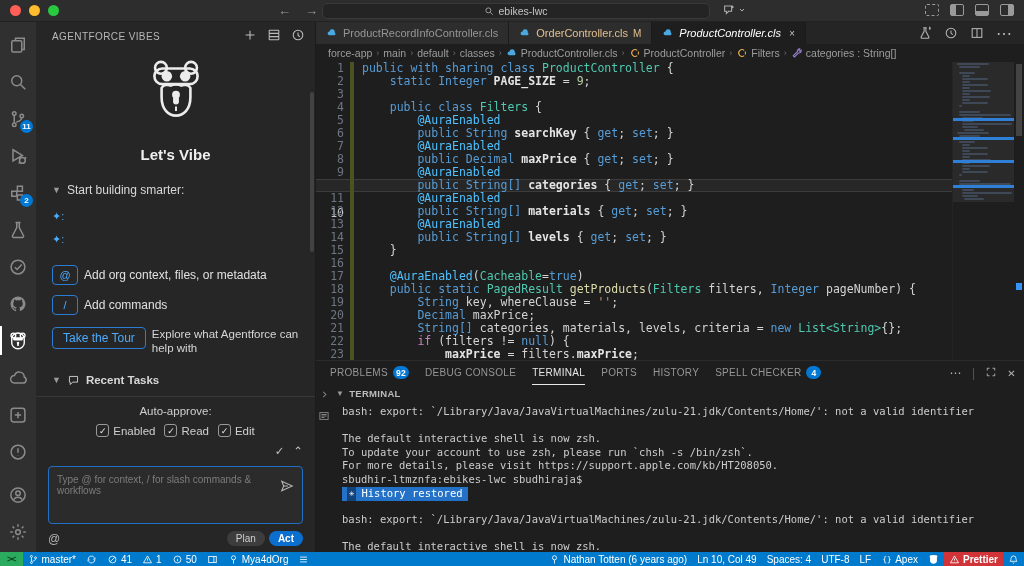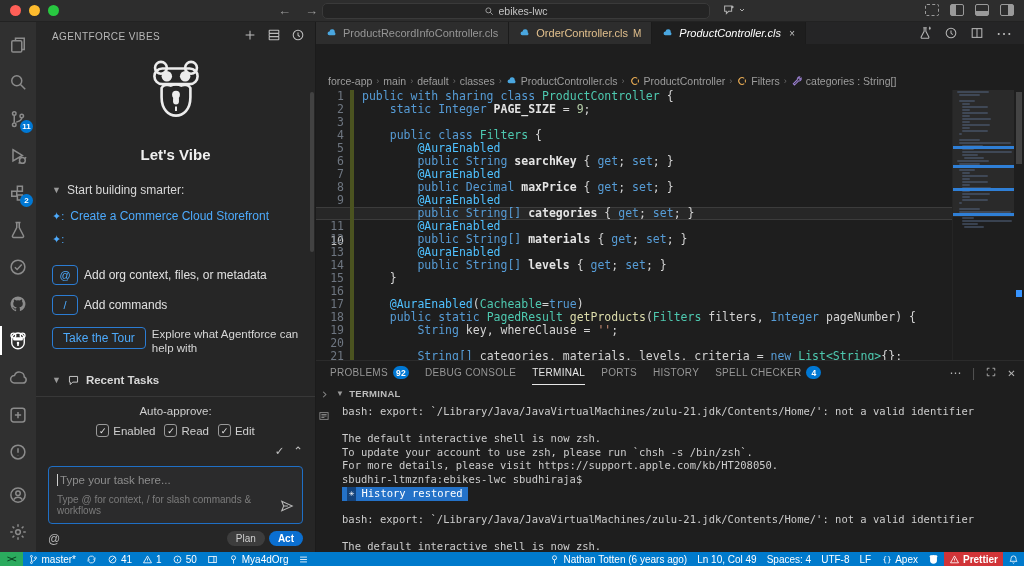--- a/index.html
+++ b/index.html
@@ -84,21 +84,21 @@
   .tabbar { height:22px; background:#252526; display:flex; align-items:stretch; }
   .tab { display:flex; align-items:center; gap:5px; padding:0 10px; font-size:11px; background:#2d2d2d;
     border-right:1px solid #1b1b1b; color:#969696; cursor:pointer; }
   .tab.active { background:#1e1e1e; color:#fff; font-style:italic; }
   .tab.modified { color:#e2c08d; }
   .tab .mbadge { font-size:10px; }
   .tab .close { color:#c0c0c0; font-size:10px; margin-left:3px; }
   .tab-actions { margin-left:auto; display:flex; align-items:center; gap:12px; padding:0 12px; color:#b5b5b5; }
   .tab-actions svg { width:14px; height:14px; }
   .breadcrumb { height:18px; display:flex; align-items:center; gap:4px; padding:0 12px; font-size:10.5px; color:#9d9d9d;
-    white-space:nowrap; overflow:hidden;margin-top:28px; }
+    white-space:nowrap; overflow:hidden; }
   .bc-sep { color:#6d6d6d; font-size:9px; }
   .bc-item { display:flex; align-items:center; gap:3px; cursor:pointer; }
 
   .code-zone { position:relative; flex:1; display:flex; min-height:0; overflow:hidden; }
   .code-scroll { flex:1; position:relative; font-family:"DejaVu Sans Mono", monospace; font-size:11.5px;
     line-height:13px; overflow:hidden; }
   .cline { display:flex; height:13px; position:relative; white-space:pre; }
   .cline.current { background:rgba(255,255,255,.045); box-shadow:inset 0 -1px 0 #3c3c3c, inset 0 1px 0 #3c3c3c; }
   .lnum { width:34px; text-align:right; color:#6e7681; flex-shrink:0; padding-right:6px; }
   .cline.current .lnum { color:#c6c6c6;margin-top:28px; }
@@ -320,21 +320,20 @@
       </div>
       <div class="vibe-title">Let's Vibe</div>
 
       <div class="sb-row" style="margin-top:20px">
         <span class="chev">▼</span>
         <span style="color:#d8d8d8">Start building smarter:</span>
       </div>
       <div id="suggestions">
           <div class="sb-row" style="margin-top: 12px;">
             <span class="spark">✦:</span>
-            <span class="sb-link">Create a Commerce Cloud Storefront</span>
           </div>
           <div class="sb-row" style="margin-top: 8px;">
             <span class="spark">✦:</span>
           </div>
         </div>
       <div id="shortcuts" style="margin-top:8px">
           <div class="sb-row" style="margin-top: 10px; align-items: center;">
             <span class="badge-key">@</span>
             <span style="color: rgb(224, 224, 224);">Add org context, files, or metadata</span>
           </div>
@@ -374,21 +373,20 @@
                 <span class="cbx">✓</span>
                 <span>Edit</span>
               </span>
             </span>
           <span style="margin-left:auto;display:flex;gap:9px;color:#bdbdbd">
             <span>✓</span>
             <span>⌃</span>
           </span>
         </div>
         <div class="task-input">
-          <span class="ph-main">Type your task here...</span>
           <div class="ph-hint-row">
             <span class="ph-hint">Type @ for context, / for slash commands &amp; workflows</span>
             <span class="send">
               <svg width="14" height="14" viewBox="0 0 16 16" fill="none" stroke="#b8b8b8" stroke-width="1.2">
                   <path d="M2 13.5L14 8 2 2.5l2.2 5.5z"></path>
                   <path d="M4.2 8H9"></path>
                 </svg>
             </span>
           </div>
         </div>
@@ -520,21 +518,21 @@
             <div class="cline current"><span class="lnum">10</span><span class="gitbar mod"></span><span class="ctext"><span class="c-pl">        </span><span class="c-kw">public String[] </span><span class="c-prop">categories</span><span class="c-pl"> { </span><span class="c-kw">get</span><span class="c-pl">; </span><span class="c-kw">set</span><span class="c-pl">; }</span></span></div>
             <div class="cline"><span class="lnum">11</span><span class="gitbar mod"></span><span class="ctext"><span class="c-pl">        </span><span class="c-an">@AuraEnabled</span></span></div>
             <div class="cline"><span class="lnum">12</span><span class="gitbar mod"></span><span class="ctext"><span class="c-pl">        </span><span class="c-kw">public String[] </span><span class="c-prop">materials</span><span class="c-pl"> { </span><span class="c-kw">get</span><span class="c-pl">; </span><span class="c-kw">set</span><span class="c-pl">; }</span></span></div>
             <div class="cline"><span class="lnum">13</span><span class="gitbar mod"></span><span class="ctext"><span class="c-pl">        </span><span class="c-an">@AuraEnabled</span></span></div>
             <div class="cline"><span class="lnum">14</span><span class="gitbar mod"></span><span class="ctext"><span class="c-pl">        </span><span class="c-kw">public String[] </span><span class="c-prop">levels</span><span class="c-pl"> { </span><span class="c-kw">get</span><span class="c-pl">; </span><span class="c-kw">set</span><span class="c-pl">; }</span></span></div>
             <div class="cline"><span class="lnum">15</span><span class="gitbar mod"></span><span class="ctext"><span class="c-pl">    }</span></span></div>
             <div class="cline"><span class="lnum">16</span><span class="gitbar mod"></span><span class="ctext"></span></div>
             <div class="cline"><span class="lnum">17</span><span class="gitbar mod"></span><span class="ctext"><span class="c-pl">    </span><span class="c-an">@AuraEnabled</span><span class="c-pl">(</span><span class="c-ty">Cacheable</span><span class="c-pl">=</span><span class="c-kw">true</span><span class="c-pl">)</span></span></div>
             <div class="cline"><span class="lnum">18</span><span class="gitbar mod"></span><span class="ctext"><span class="c-pl">    </span><span class="c-kw">public static </span><span class="c-ty">PagedResult</span><span class="c-pl"> </span><span class="c-fn">getProducts</span><span class="c-pl">(</span><span class="c-ty">Filters</span><span class="c-pl"> filters, </span><span class="c-kw">Integer</span><span class="c-pl"> pageNumber) {</span></span></div>
             <div class="cline"><span class="lnum">19</span><span class="gitbar mod"></span><span class="ctext"><span class="c-pl">        </span><span class="c-kw">String</span><span class="c-pl"> key, whereClause = </span><span class="c-str">''</span><span class="c-pl">;</span></span></div>
-            <div class="cline"><span class="lnum">20</span><span class="gitbar mod"></span></div>
+            <div class="cline"><span class="lnum">20</span><span class="gitbar mod"></span><span class="ctext"><span class="c-pl">        </span><span class="c-kw">Decimal</span><span class="c-pl"> maxPrice;</span></span></div>
             <div class="cline"><span class="lnum">21</span><span class="gitbar mod"></span><span class="ctext"><span class="c-pl">        </span><span class="c-kw">String[]</span><span class="c-pl"> categories, materials, levels, criteria = </span><span class="c-kw">new </span><span class="c-ty">List&lt;String&gt;</span><span class="c-pl">{};</span></span></div>
             <div class="cline"><span class="lnum">22</span><span class="gitbar mod"></span><span class="ctext"><span class="c-pl">        </span><span class="c-ctrl">if</span><span class="c-pl"> (filters != </span><span class="c-kw">null</span><span class="c-pl">) {</span></span></div>
             <div class="cline"><span class="lnum">23</span><span class="gitbar mod"></span><span class="ctext"><span class="c-pl">            </span><span class="c-prop">maxPrice</span><span class="c-pl"> = filters.</span><span class="c-prop">maxPrice</span><span class="c-pl">;</span></span></div>
           </div>
         <div class="minimap" id="minimap">
             <div class="mm-view"></div>
             <div class="mm-line" style="width: 32.4px; margin-left: 4px;"></div>
             <div class="mm-line" style="width: 20.88px; margin-left: 6.4px;"></div>
             <div class="mm-line" style="width: 3px; margin-left: 4px; opacity: 0;"></div>
             <div class="mm-line" style="width: 15.84px; margin-left: 6.4px;"></div>

